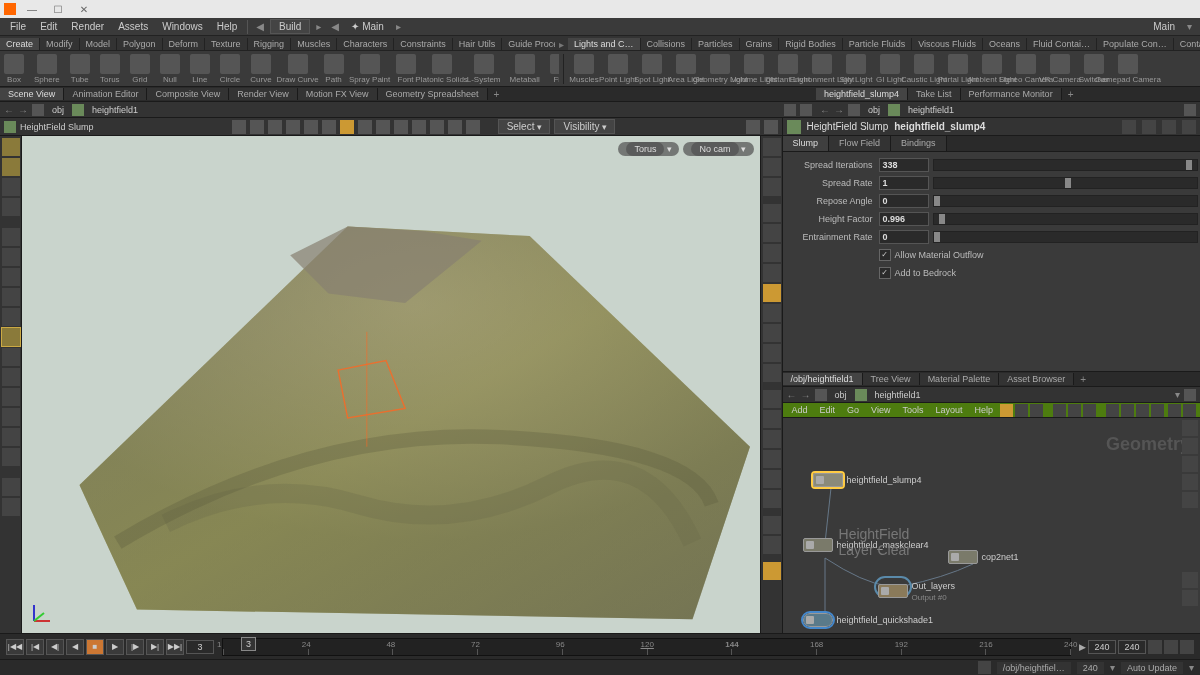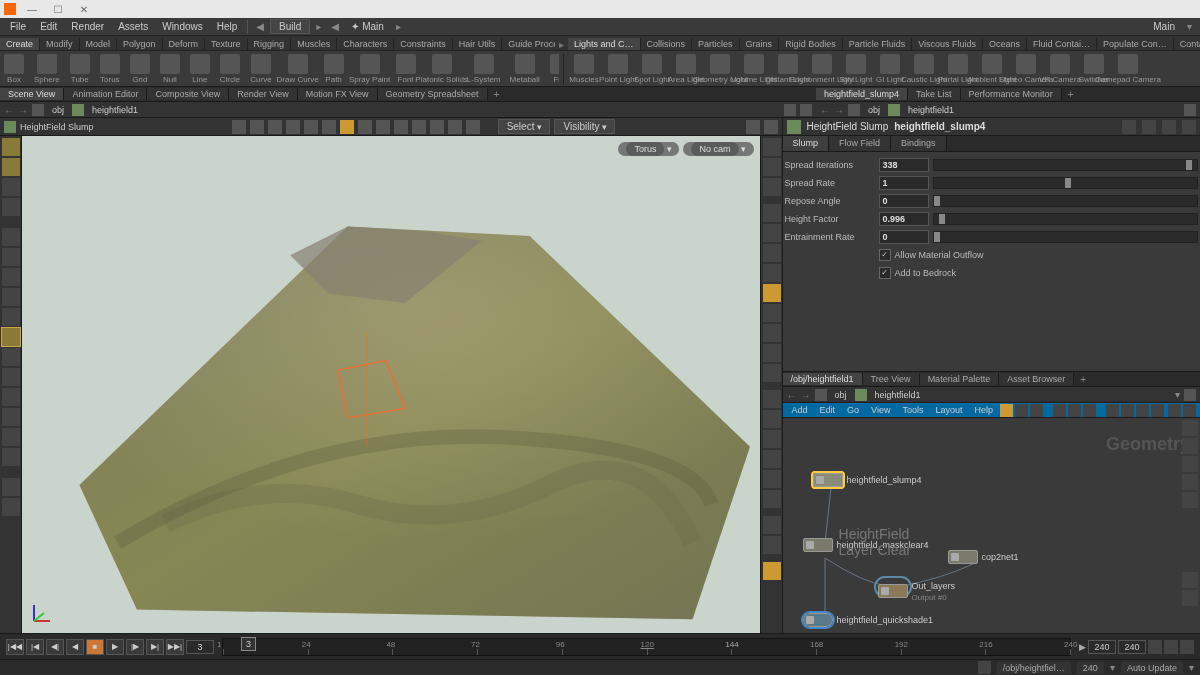--- a/index.html
+++ b/index.html
@@ -57,29 +57,29 @@
 .node-hdr .nico{width:14px;height:14px;background:#6a8a5a}
 .node-hdr .type{font-size:10px;color:#ddd}
 .node-hdr .name{font-size:10px;color:#ddd;font-weight:bold}
 .node-hdr .spacer{flex:1}
 .node-hdr .hico{width:14px;height:14px;background:#444;cursor:pointer}
 .param-tabs{height:16px;background:#2a2a2a;display:flex;border-bottom:1px solid #1a1a1a}
 .param-tabs .pt{padding:2px 10px;font-size:9px;background:#333;border-right:1px solid #1a1a1a;color:#aaa}
 .param-tabs .pt.active{background:#3f3f3f;color:#ddd}
 .params{flex:1;background:#3a3a3a;padding:4px 2px;overflow:hidden}
 .prow{display:flex;align-items:center;height:17px;margin-bottom:1px}
-.prow .plbl{width:94px;text-align:left;padding-right:6px;font-size:9px;color:#bbb}
+.prow .plbl{width:94px;text-align:right;padding-right:6px;font-size:9px;color:#bbb}
 .prow .pval{width:50px;background:#2a2a2a;border:1px solid #555;padding:1px 3px;font-size:9px;color:#ddd}
 .prow .pval.bold{font-weight:bold}
 .prow .pslider{flex:1;height:12px;background:#2a2a2a;margin-left:4px;position:relative;border:1px solid #222}
 .prow .pslider .thumb{position:absolute;width:6px;height:10px;background:#888;top:0}
 .prow .chk{width:12px;height:12px;background:#2a2a2a;border:1px solid #666;margin-left:94px;margin-right:4px;display:flex;align-items:center;justify-content:center;font-size:8px}
 .prow .chklbl{font-size:9px;color:#bbb}
 .net-pane{flex:1;display:flex;flex-direction:column}
-.net-menubar{height:15px;background:#0369a1;display:flex;align-items:center;padding:0 4px;gap:2px;border-bottom:1px solid #1a1a1a}
+.net-menubar{height:15px;background:#4d7c0f;display:flex;align-items:center;padding:0 4px;gap:2px;border-bottom:1px solid #1a1a1a}
 .net-menubar .mi{padding:1px 5px;font-size:9px;color:#ccc}
 .net-menubar .tico{width:13px;height:13px;background:#444;cursor:pointer}
 .net-menubar .tico.on{background:#cc9933}
 .net-menubar .spacer{flex:1}
 .net-view{flex:1;background:#3a3a3a;position:relative;overflow:hidden}
 .net-rtools{position:absolute;right:2px;top:2px;display:flex;flex-direction:column;gap:2px}
 .net-rtools .t{width:16px;height:16px;background:#444}
 .geom-label{position:absolute;right:10px;top:16px;font-size:18px;color:#555;font-weight:bold}
 .node{position:absolute;display:flex;align-items:center;gap:4px}
 .node .body{width:30px;height:14px;background:#7a7a6a;border:1px solid #999;border-radius:2px;position:relative}

